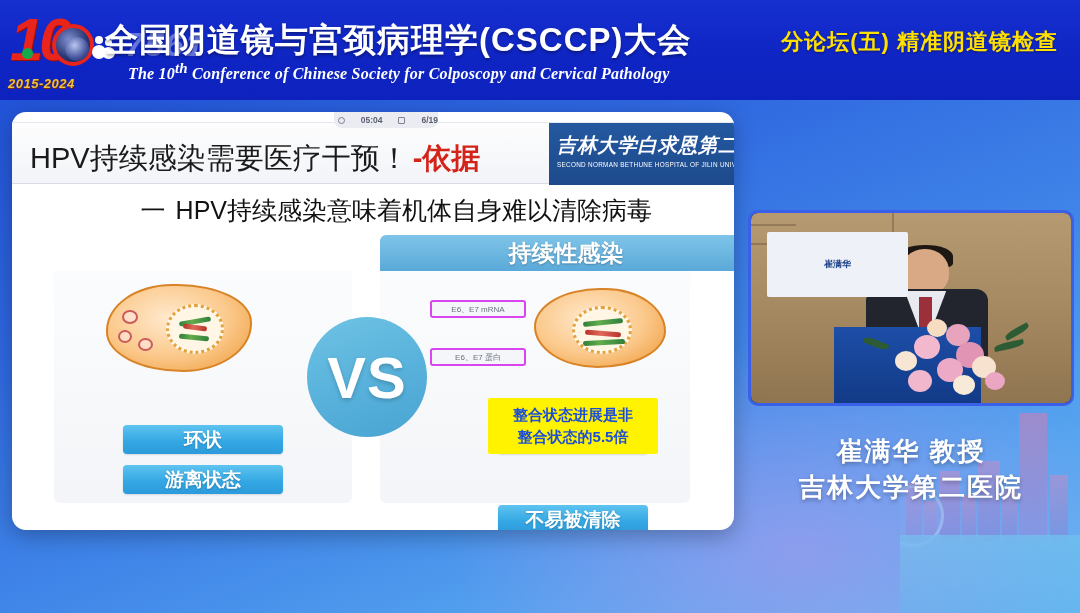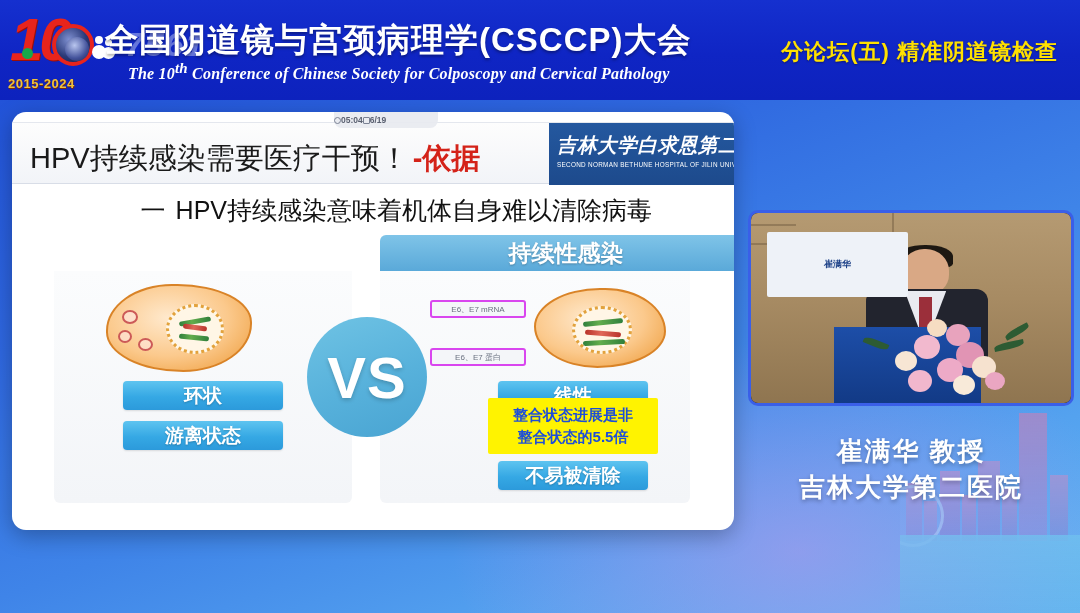--- a/index.html
+++ b/index.html
@@ -46,21 +46,21 @@
   }
   .logo-people i {
     position:absolute; display:block; background:#ffffff; border-radius:50%;
   }
   .lp-h1 { left:3px; top:2px; width:8px; height:8px; }
   .lp-b1 { left:0px; top:11px; width:14px; height:14px; border-radius:7px 7px 3px 3px; }
   .lp-h2 { left:13px; top:5px; width:7px; height:7px; }
   .lp-b2 { left:10px; top:13px; width:13px; height:12px; border-radius:6px 6px 3px 3px; }
   .logo-years {
     position:absolute; left:2px; top:72px; width:120px;
-    font-size:13px; font-weight:bold; 
+    font-size:13px; font-weight:bold; font-style:italic;
     color:#f0c23a; letter-spacing:0.5px;
     text-shadow:0.5px 0.5px 0 #7c2a07;
   }
   #watermark {
     position:absolute; left:125px; top:25px;
     font-size:34px; font-weight:bold; font-style:italic;
     color:rgba(225,232,255,0.42);
     letter-spacing:1px;
   }
   #header-title-cn {
@@ -71,21 +71,21 @@
     white-space:nowrap;
   }
   #header-title-en {
     position:absolute; left:128px; top:60px;
     font-size:16px; font-weight:bold; font-style:italic;
     color:#ffffff; letter-spacing:0.2px; white-space:nowrap;
     font-family:"Liberation Serif","DejaVu Serif",serif;
   }
   #header-title-en sup { font-size:15px; }
   #header-session {
-    position:absolute; right:22px; top:37px;
+    position:absolute; right:22px; top:27px;
     font-size:22px; font-weight:bold; color:#ffe000;
     letter-spacing:1px; white-space:nowrap;
     text-shadow:0 1px 2px rgba(0,0,0,0.4);
   }
 
   
   #stage {
     position:absolute; left:0; top:100px; width:1080px; height:513px;
     background:
       radial-gradient(ellipse 560px 340px at 74% 88%, rgba(186,150,235,0.55) 0%, rgba(186,150,235,0) 62%),
@@ -143,21 +143,21 @@
   }
   #hospital-en {
     position:absolute; left:8px; top:38px; width:176px;
     font-size:6.5px; letter-spacing:0.3px; white-space:nowrap;
     transform:scaleX(0.98); transform-origin:left center;
   }
   #time-badge {
     position:absolute; left:322px; top:0px; width:104px; height:16px;
     background:rgba(232,234,240,0.92);
     border-radius:0 0 8px 8px;
-    display:flex; align-items:center; justify-content:flex-start; gap:0;
+    display:flex; align-items:center; justify-content:flex-end; gap:16px;
     font-size:8.5px; color:#5a6070; font-weight:bold;
   }
   .tb-ico {
     display:inline-block; width:7px; height:7px;
     border:1px solid #7b8294; border-radius:50%;
   }
   .tb-ico.sq { border-radius:1px; }
 
   
   #slide-subtitle {
@@ -241,20 +241,21 @@
 
   
   .pill {
     position:absolute; height:29px;
     background:linear-gradient(180deg,#5ec4f0 0%,#35a8e4 55%,#2c9adb 100%);
     border-radius:4px;
     display:flex; align-items:center; justify-content:center;
     color:#ffffff; font-size:19px; font-weight:bold;
     text-shadow:0 1px 2px rgba(0,0,0,0.22);
     box-shadow:0 1px 2px rgba(0,0,0,0.12);
+    margin-top:44px;
   }
   #pill-l1 { left:111px; top:269px; width:160px; }
   #pill-l2 { left:111px; top:309px; width:160px; }
   #pill-l3 { left:111px; top:350px; width:160px; }
   #pill-r1 { left:486px; top:269px; width:150px; }
   #pill-r3 { left:486px; top:349px; width:150px; }
 
   
   #highlight-box {
     position:absolute; left:476px; top:286px; width:170px; height:56px;

